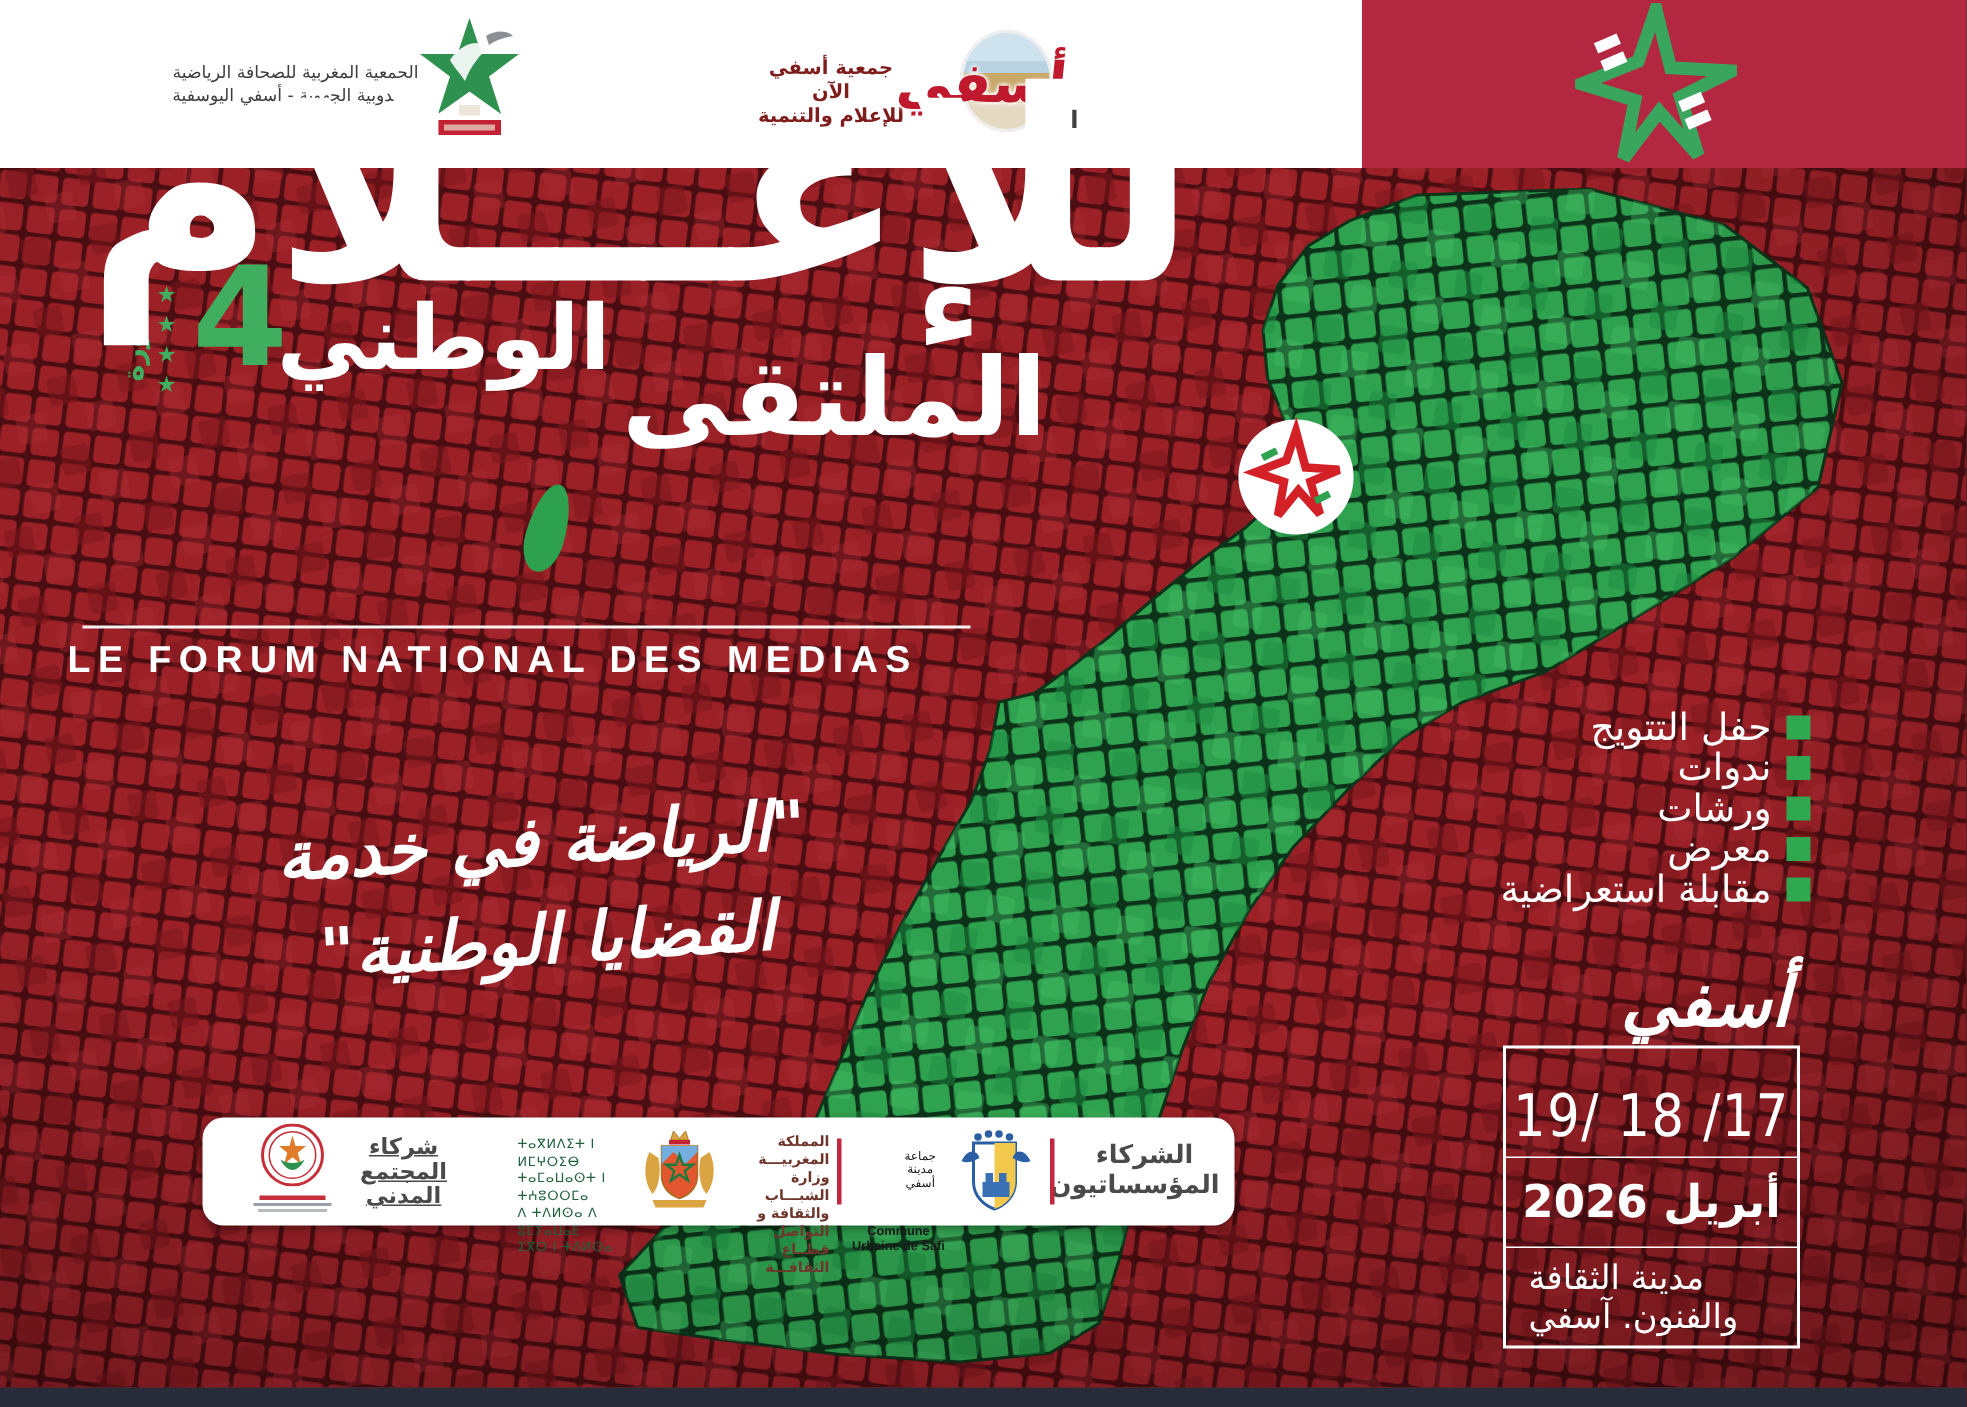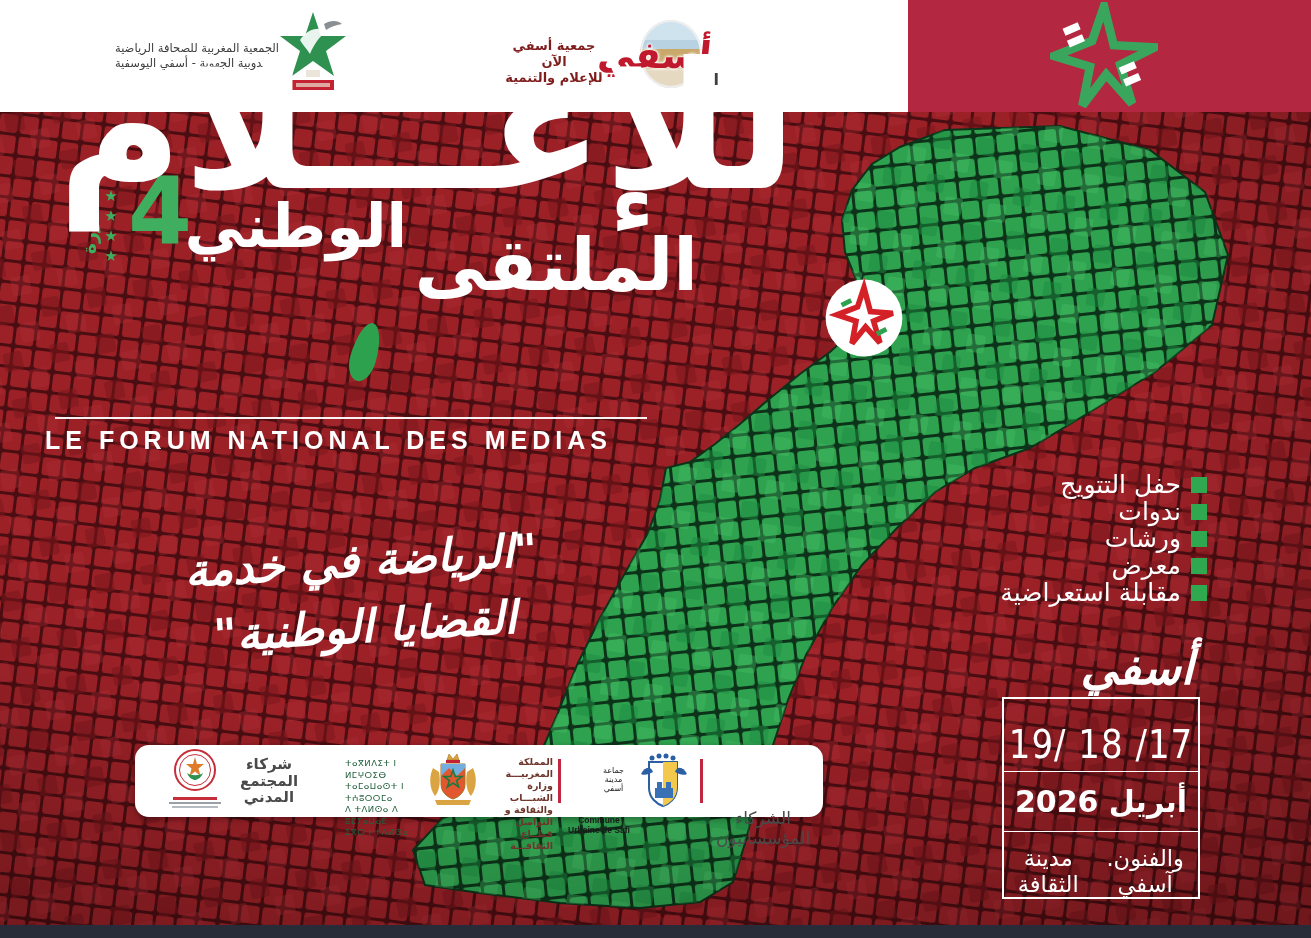--- a/index.html
+++ b/index.html
@@ -63,38 +63,38 @@
   .city-script{position:absolute;left:1062px;top:641px;width:150px;text-align:center;font-size:46px;
     font-weight:bold;font-style:italic;color:#fff;direction:rtl;}
   .event-box{position:absolute;left:1002px;top:697px;width:194px;height:198px;
     border:2px solid #fff;display:flex;flex-direction:column;color:#fff;text-align:center;}
   .ev-sec1{flex:0 0 72px;display:flex;align-items:flex-end;justify-content:center;
     border-bottom:1.5px solid #fff;}
   .ev-dates{font-size:34px;letter-spacing:1px;transform:scaleY(1.15);padding-bottom:6px;}
   .ev-sec2{flex:0 0 59px;display:flex;align-items:center;justify-content:center;
     border-bottom:1.5px solid #fff;}
   .ev-month{font-size:30px;font-weight:bold;direction:rtl;}
-  .ev-sec3{flex:1;display:flex;align-items:flex-end;justify-content:center;}
+  .ev-sec3{flex:1;display:flex;flex-direction:column;align-items:flex-start;justify-content:center;padding-left:15px;}
   .ev-venue{font-size:22.5px;line-height:26px;direction:rtl;}
 
   
   .partners{position:absolute;left:135px;top:745px;width:688px;height:72px;background:#fff;
     border-radius:14px;box-shadow:0 2px 6px rgba(0,0,0,.35);}
   .p-inst{position:absolute;left:578px;top:15px;width:100px;text-align:center;font-size:17px;
-    line-height:20px;font-weight:normal;color:#4a4a4a;direction:rtl;margin-top:48px;}
+    line-height:20px;font-weight:bold;color:#4a4a4a;direction:rtl;}
   .p-div{position:absolute;top:14px;width:2.5px;height:44px;background:#c22740;}
   .p-commune-text{position:absolute;left:430px;top:21px;width:68px;text-align:center;color:#1a1a1a;}
   .p-commune-ar{font-size:8px;direction:rtl;margin-left:29px;}
   .p-commune-fr{font-family:"Liberation Sans",sans-serif;font-size:8.5px;font-weight:bold;line-height:10px;margin-top:22px;}
   .p-ministry{position:absolute;left:346px;top:11px;width:72px;text-align:right;font-size:9.5px;
     line-height:12px;color:#6e352b;direction:rtl;font-weight:bold;}
   .p-tifinagh{position:absolute;left:210px;top:13px;width:78px;font-size:8.5px;line-height:11.5px;
     color:#20603c;letter-spacing:.5px;}
   .p-civil{position:absolute;left:100px;top:11px;width:68px;text-align:center;font-size:15px;
-    line-height:16.5px;font-weight:bold;color:#4a4a4a;direction:rtl;}
+    line-height:16.5px;font-weight:bold;color:#4a4a4a;direction:rtl;text-decoration:underline;}
   .p-scouts{position:absolute;left:24px;top:4px;width:72px;text-align:center;}
   .bar{display:block;margin:1.5px auto 0;}
 </style>
 </head>
 <body>
 
 <div class="poster">
 
   <svg class="mosaic" width="1311" height="813" viewBox="0 0 1311 813">
     <defs>

